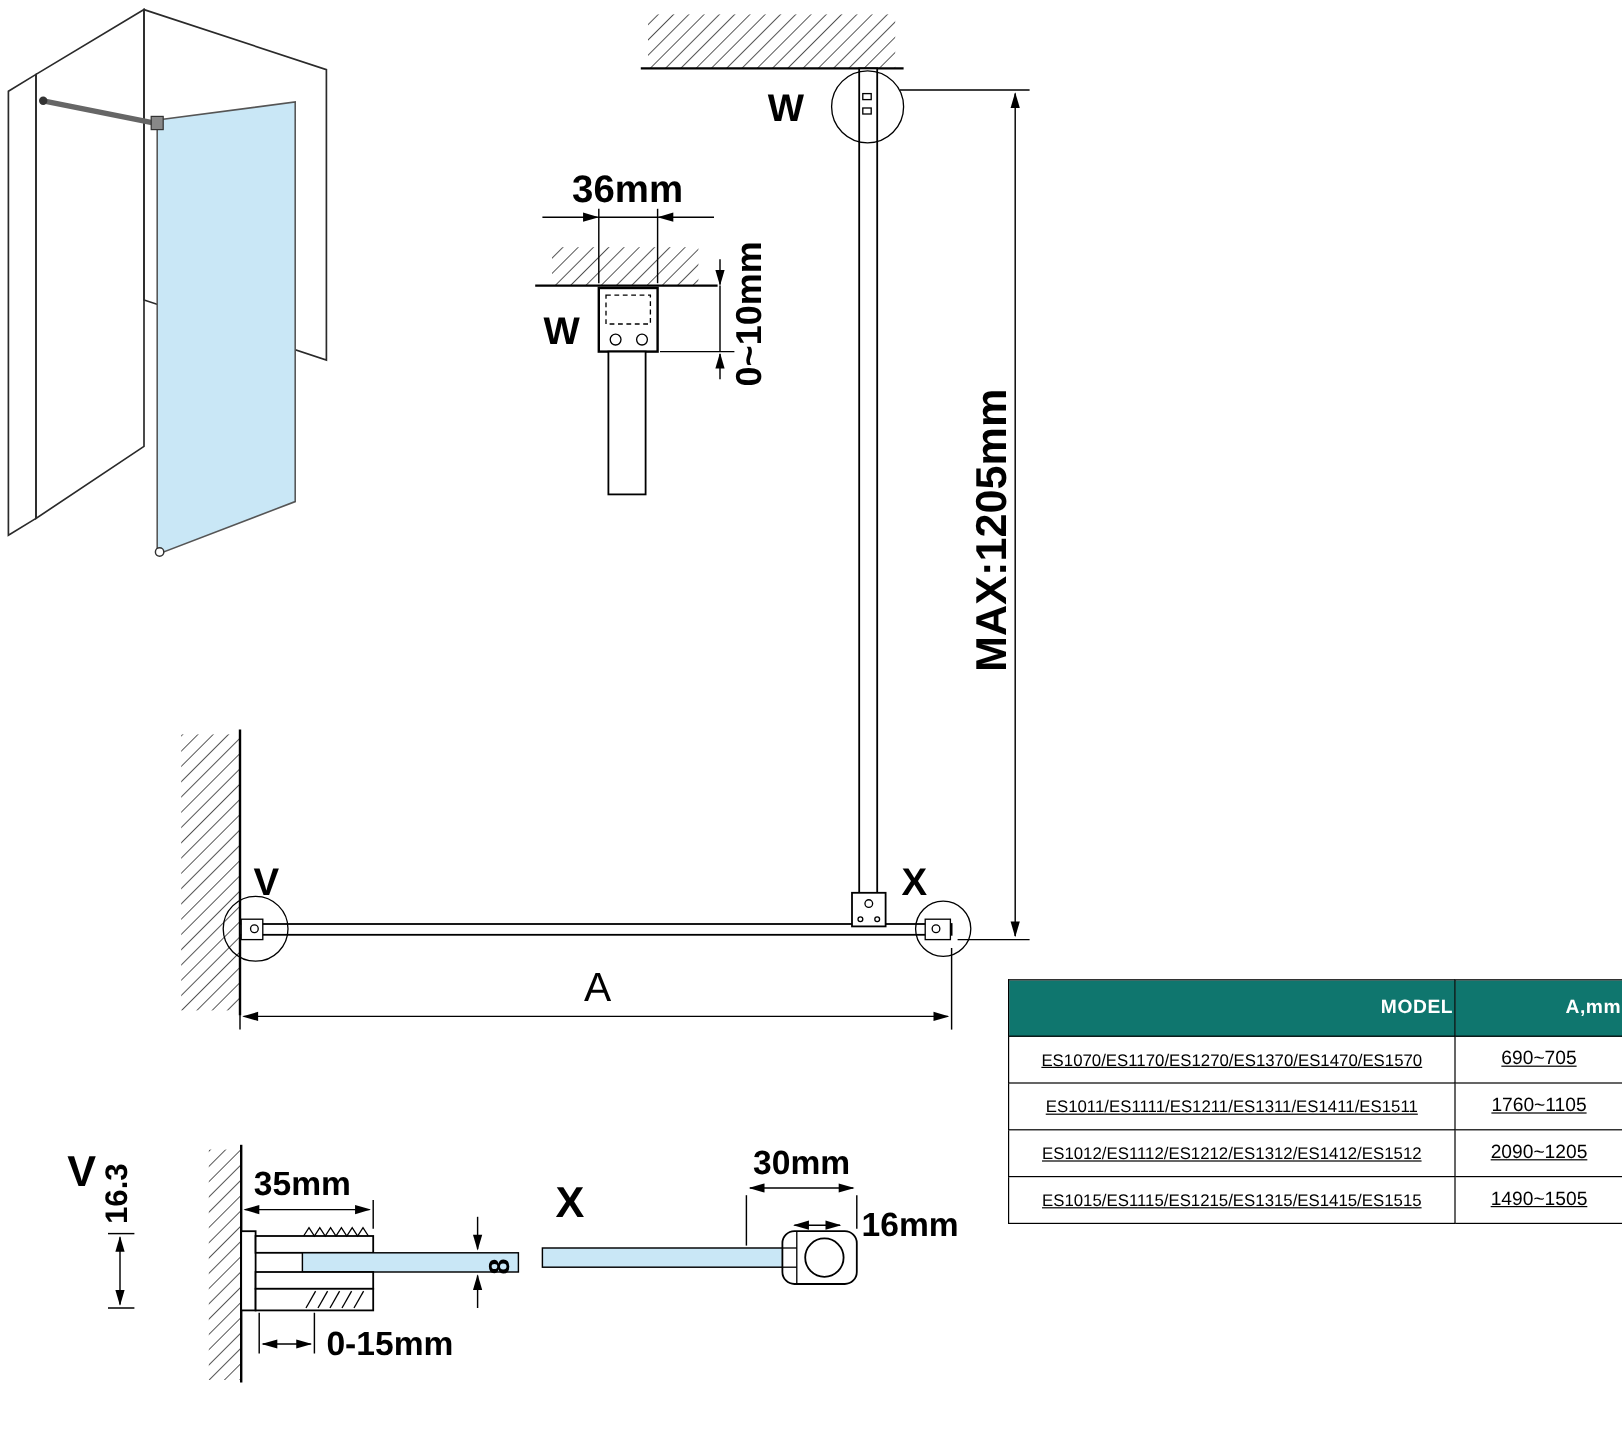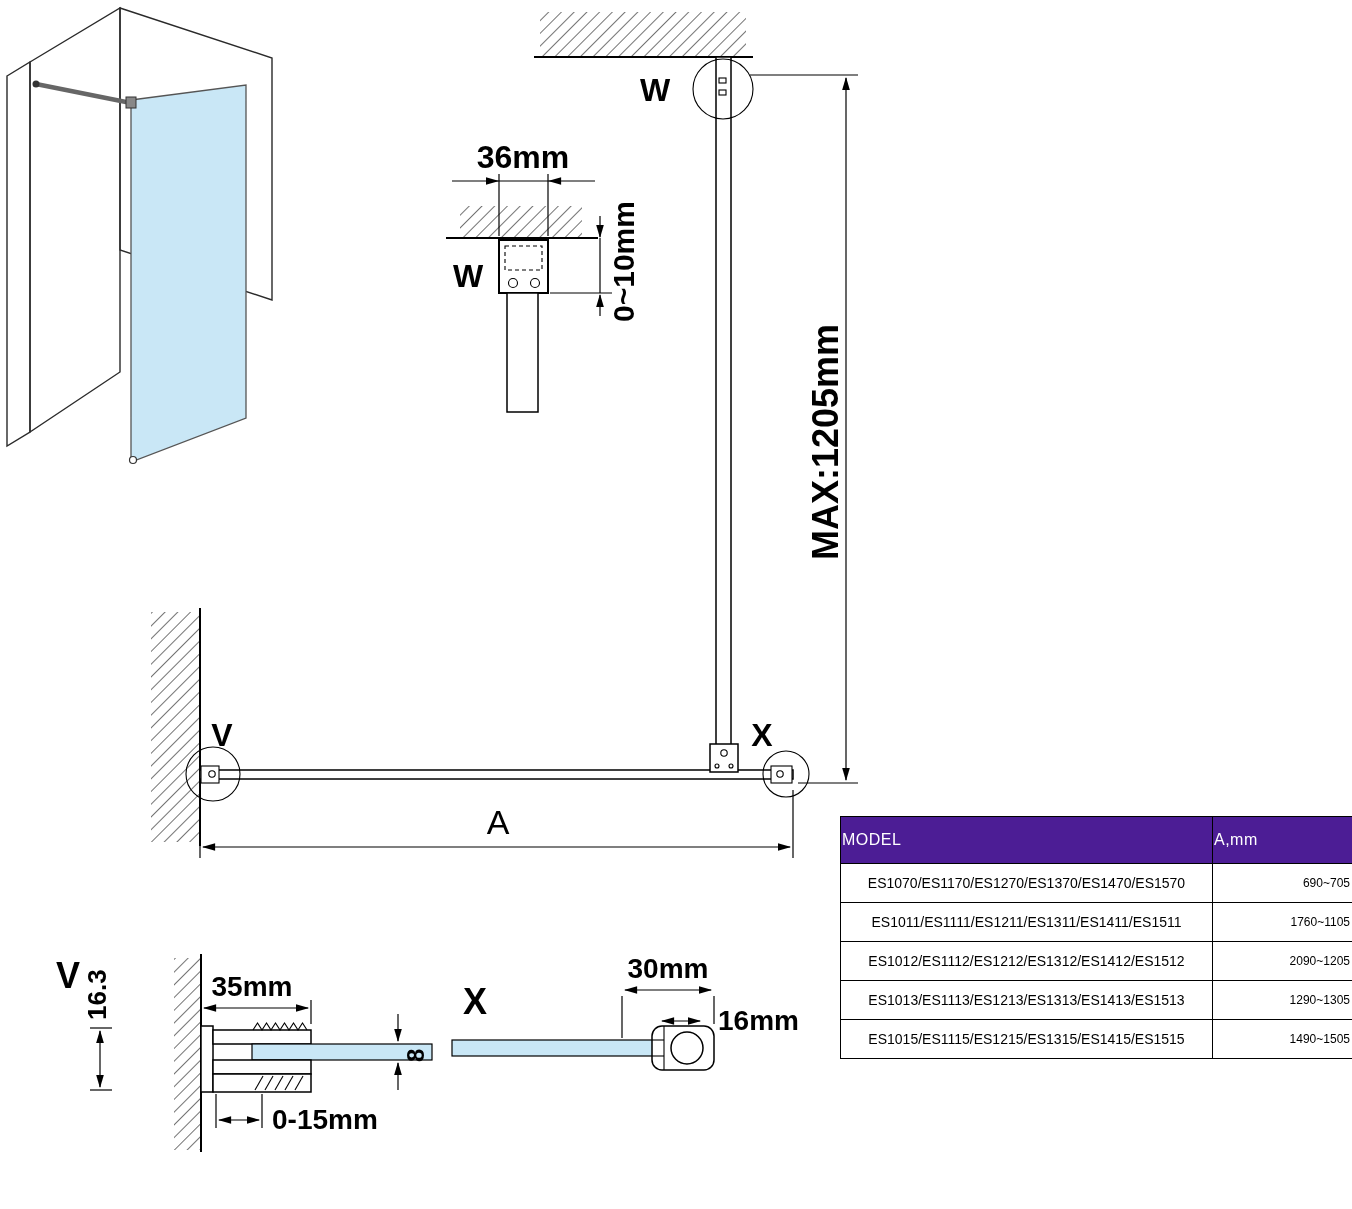--- a/index.html
+++ b/index.html
@@ -11,26 +11,26 @@
   .lbl{font-weight:bold;}
   .ln{stroke:#000;stroke-width:1.5;fill:none;}
   .thin{stroke:#000;stroke-width:1.1;fill:none;}
   .thick{stroke:#000;stroke-width:2;fill:none;}
   .dimln{stroke:#000;stroke-width:1.2;fill:none;}
   .whitefill{fill:#fff;}
   .iso{stroke:#2a2a2a;stroke-width:1.4;fill:none;}
 
   .spec-table{position:absolute;left:840px;top:816px;width:512px;border-collapse:collapse;
               table-layout:fixed;background:#fff;}
-  .spec-table th{background:#4c1d95;color:#fff;font-size:16px;font-weight:normal;height:44px;
-                 border:1px solid #000;text-align:left;letter-spacing:.5px;}
+  .spec-table th{background:#0f766e;color:#fff;font-size:16px;font-weight:bold;height:44px;
+                 border:1px solid #000;text-align:right;letter-spacing:.5px;}
   .spec-table td{border:1px solid #000;text-align:center;height:38px;padding:0 2px;
-                 color:#000;white-space:nowrap;overflow:hidden;}
+                 color:#000;white-space:nowrap;overflow:hidden;text-decoration:underline;}
   .spec-table td.model{font-size:14px;}
-  .spec-table td.aval{font-size:12px;text-align:right;}
+  .spec-table td.aval{font-size:16px;}
 </style>
 </head>
 <body>
 
 <div class="page">
 
 <svg class="diagram" width="1352" height="1209" viewBox="0 0 1352 1209" xmlns="http://www.w3.org/2000/svg">
   <defs>
     <marker id="arr" viewBox="0 0 12 10" refX="11" refY="5" markerWidth="14" markerHeight="11" orient="auto-start-reverse" markerUnits="userSpaceOnUse">
       <path d="M0,1.5 L12,5 L0,8.5 Z" fill="#000"></path>
@@ -195,23 +195,19 @@
     </tr>
     <tr>
       <td class="model">ES1011/ES1111/ES1211/ES1311/ES1411/ES1511</td>
       <td class="aval">1760~1105</td>
     </tr>
     <tr>
       <td class="model">ES1012/ES1112/ES1212/ES1312/ES1412/ES1512</td>
       <td class="aval">2090~1205</td>
     </tr>
     <tr>
-      <td class="model">ES1013/ES1113/ES1213/ES1313/ES1413/ES1513</td>
-      <td class="aval">1290~1305</td>
-    </tr>
-    <tr>
       <td class="model">ES1015/ES1115/ES1215/ES1315/ES1415/ES1515</td>
       <td class="aval">1490~1505</td>
     </tr>
   </tbody>
 </table>
 
 </div>
 
 </body></html>

